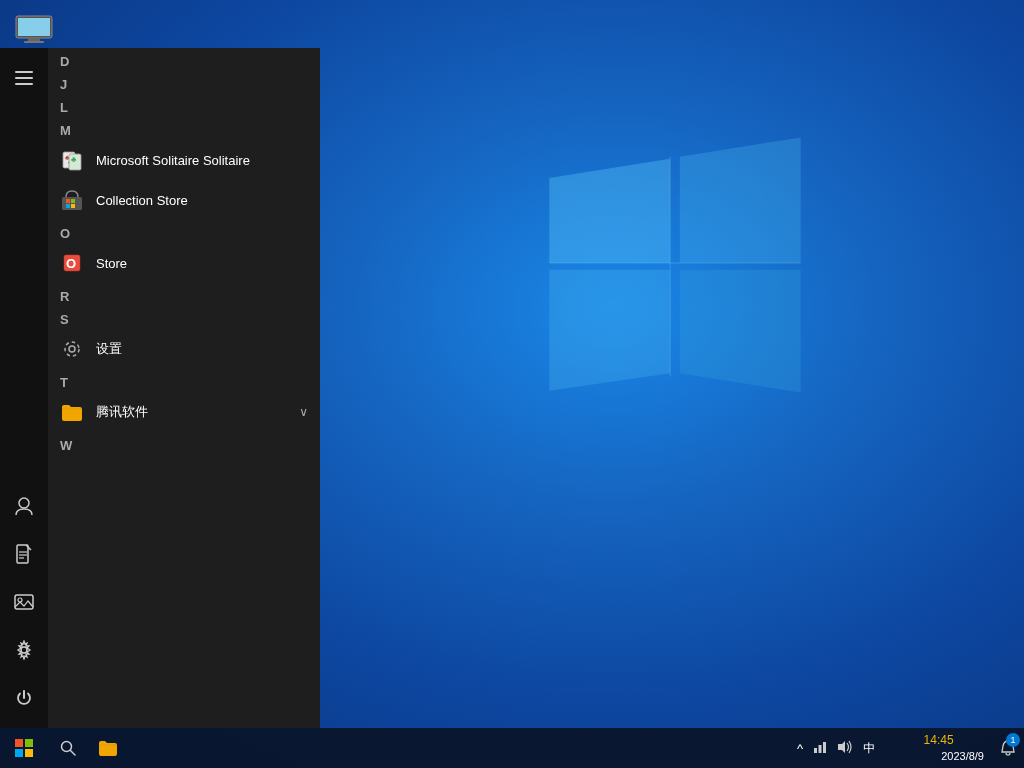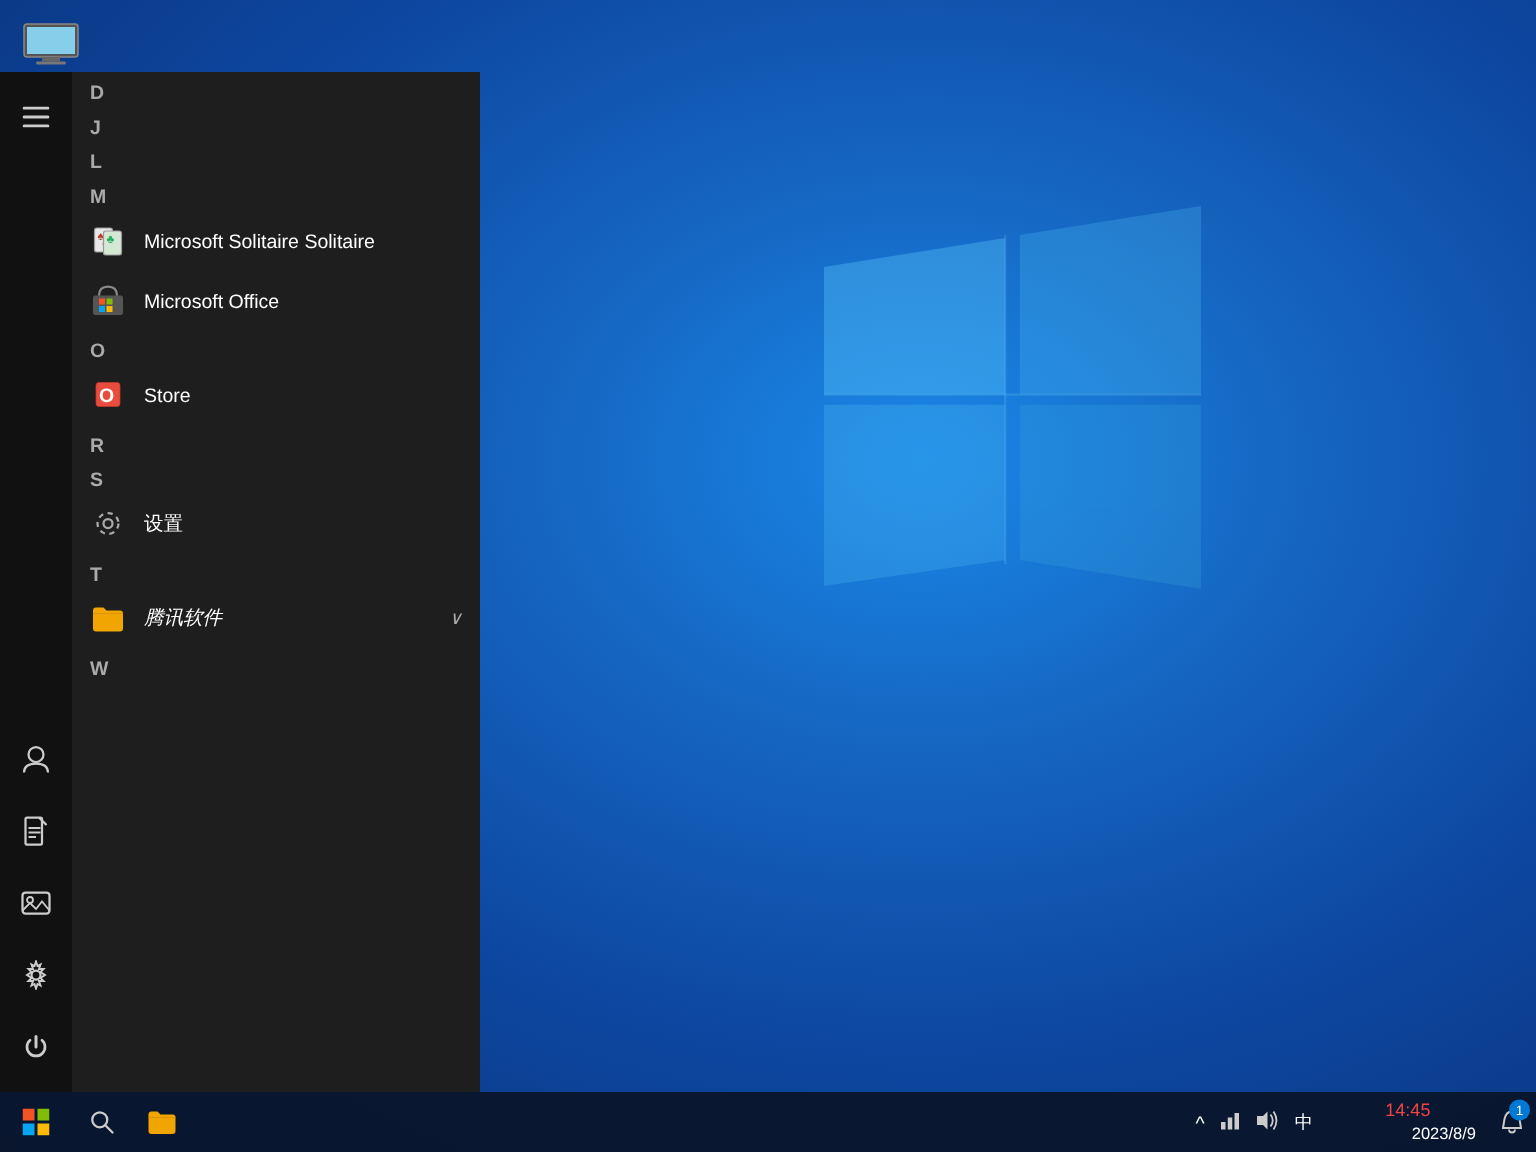--- a/index.html
+++ b/index.html
@@ -105,21 +105,21 @@
     .taskbar-clock {
       display: flex;
       flex-direction: column;
       align-items: center;
       padding: 0 8px;
       line-height: 1.3;
       cursor: pointer;
     }
     .taskbar-clock .time {
       font-size: 12px;
-      color: #ef4444;
+      color: #eab308;
     }
     .taskbar-clock .date {
       font-size: 11px;
       color: white;
       margin-left: 48px;
     }
     .taskbar-notification {
       width: 32px;
       height: 40px;
       display: flex;
@@ -223,21 +223,20 @@
     }
 
     .folder-item {
       display: flex;
       align-items: center;
       gap: 12px;
       padding: 8px 12px;
       cursor: pointer;
       color: white;
       font-size: 13px;
-      font-style: italic;
     }
 
     .folder-expand {
       margin-left: auto;
       color: #aaa;
       font-size: 12px;
     }
 
     
     .icon-movie { color: #555; font-size: 20px; }
@@ -364,21 +363,21 @@
         <svg width="22" height="22" viewBox="0 0 22 22">
           <rect x="1" y="8" width="20" height="13" rx="1.5" fill="#555"></rect>
           <path d="M5 8 Q5 2 11 2 Q17 2 17 8" fill="none" stroke="#888" stroke-width="1.5"></path>
 
           <rect x="5" y="10" width="4" height="4" fill="#f35325"></rect>
           <rect x="10" y="10" width="4" height="4" fill="#81bc06"></rect>
           <rect x="5" y="15" width="4" height="4" fill="#05a6f0"></rect>
           <rect x="10" y="15" width="4" height="4" fill="#ffba08"></rect>
         </svg>
       </div>
-      <span>Microsoft Office</span>
+      <span>Collection Store</span>
     </div>
 
     <div class="section-letter">O</div>
     <div class="app-item">
       <div class="app-icon">
         <svg width="22" height="22" viewBox="0 0 22 22">
           <rect x="3" y="3" width="16" height="16" rx="2" fill="#e74c3c"></rect>
           <rect x="3" y="3" width="16" height="16" rx="2" fill="none" stroke="#c0392b" stroke-width="0.5"></rect>
           <text x="5" y="16" font-size="13" font-weight="bold" fill="white">O</text>
         </svg>

